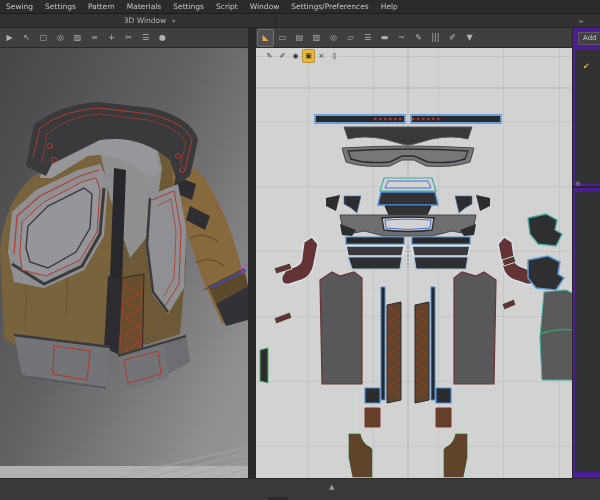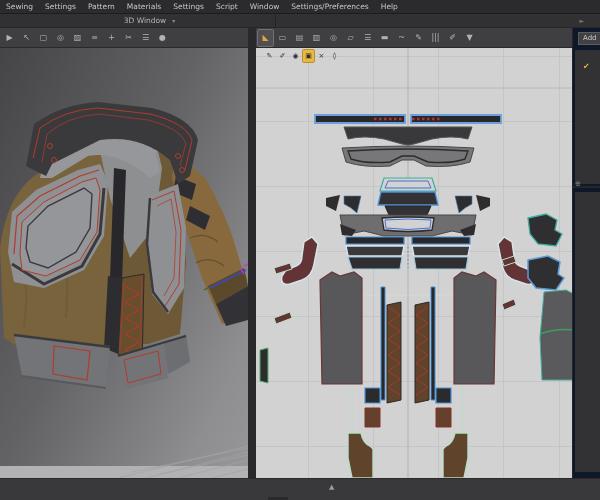--- a/index.html
+++ b/index.html
@@ -47,21 +47,21 @@
       repeating-linear-gradient(to right,#c5c5c6 0 1px,transparent 1px 65px),
       repeating-linear-gradient(to bottom,#c5c5c6 0 1px,transparent 1px 65px);
     background-position:-13px 8px; }
   #vp2d svg { position:absolute; left:0; top:0; }
   #sub2d-icons { position:absolute; left:8px; top:2px; display:flex; gap:2px; z-index:5; }
   #sub2d-icons .tool { width:11px; height:12px; font-size:7px; color:#2e2e30; }
   #sub2d-icons .tool.active { background:#e8b93c; outline:1px solid #b8902c; }
 
   
   #rightpanel { position:absolute; left:572px; top:28px; width:28px; height:450px;
-    background:#0f172a; border-left:1px solid #262628; overflow:hidden; }
+    background:#4c1d95; border-left:1px solid #262628; overflow:hidden; }
   #add-btn { position:absolute; left:5px; top:4px; width:30px; height:13px;
     background:#414143; border:1px solid #5c5c5e; color:#c9c9ca; font-size:7px;
     line-height:11px; padding-left:4px; white-space:nowrap; overflow:hidden; }
   #obj-list { position:absolute; left:2px; top:22px; width:26px; height:134px; background:#323234; }
   #check-icon { position:absolute; left:10px; top:34px; font-size:8px; color:#e8b93c; }
   #panel-divider { position:absolute; left:0; top:158px; width:28px; height:2px; background:#262628; }
   #handle-icon { position:absolute; left:2px; top:152px; font-size:7px; color:#8a8a8c; }
   #panel-lower { position:absolute; left:2px; top:164px; width:26px; height:280px; background:#323234; }
 
   

